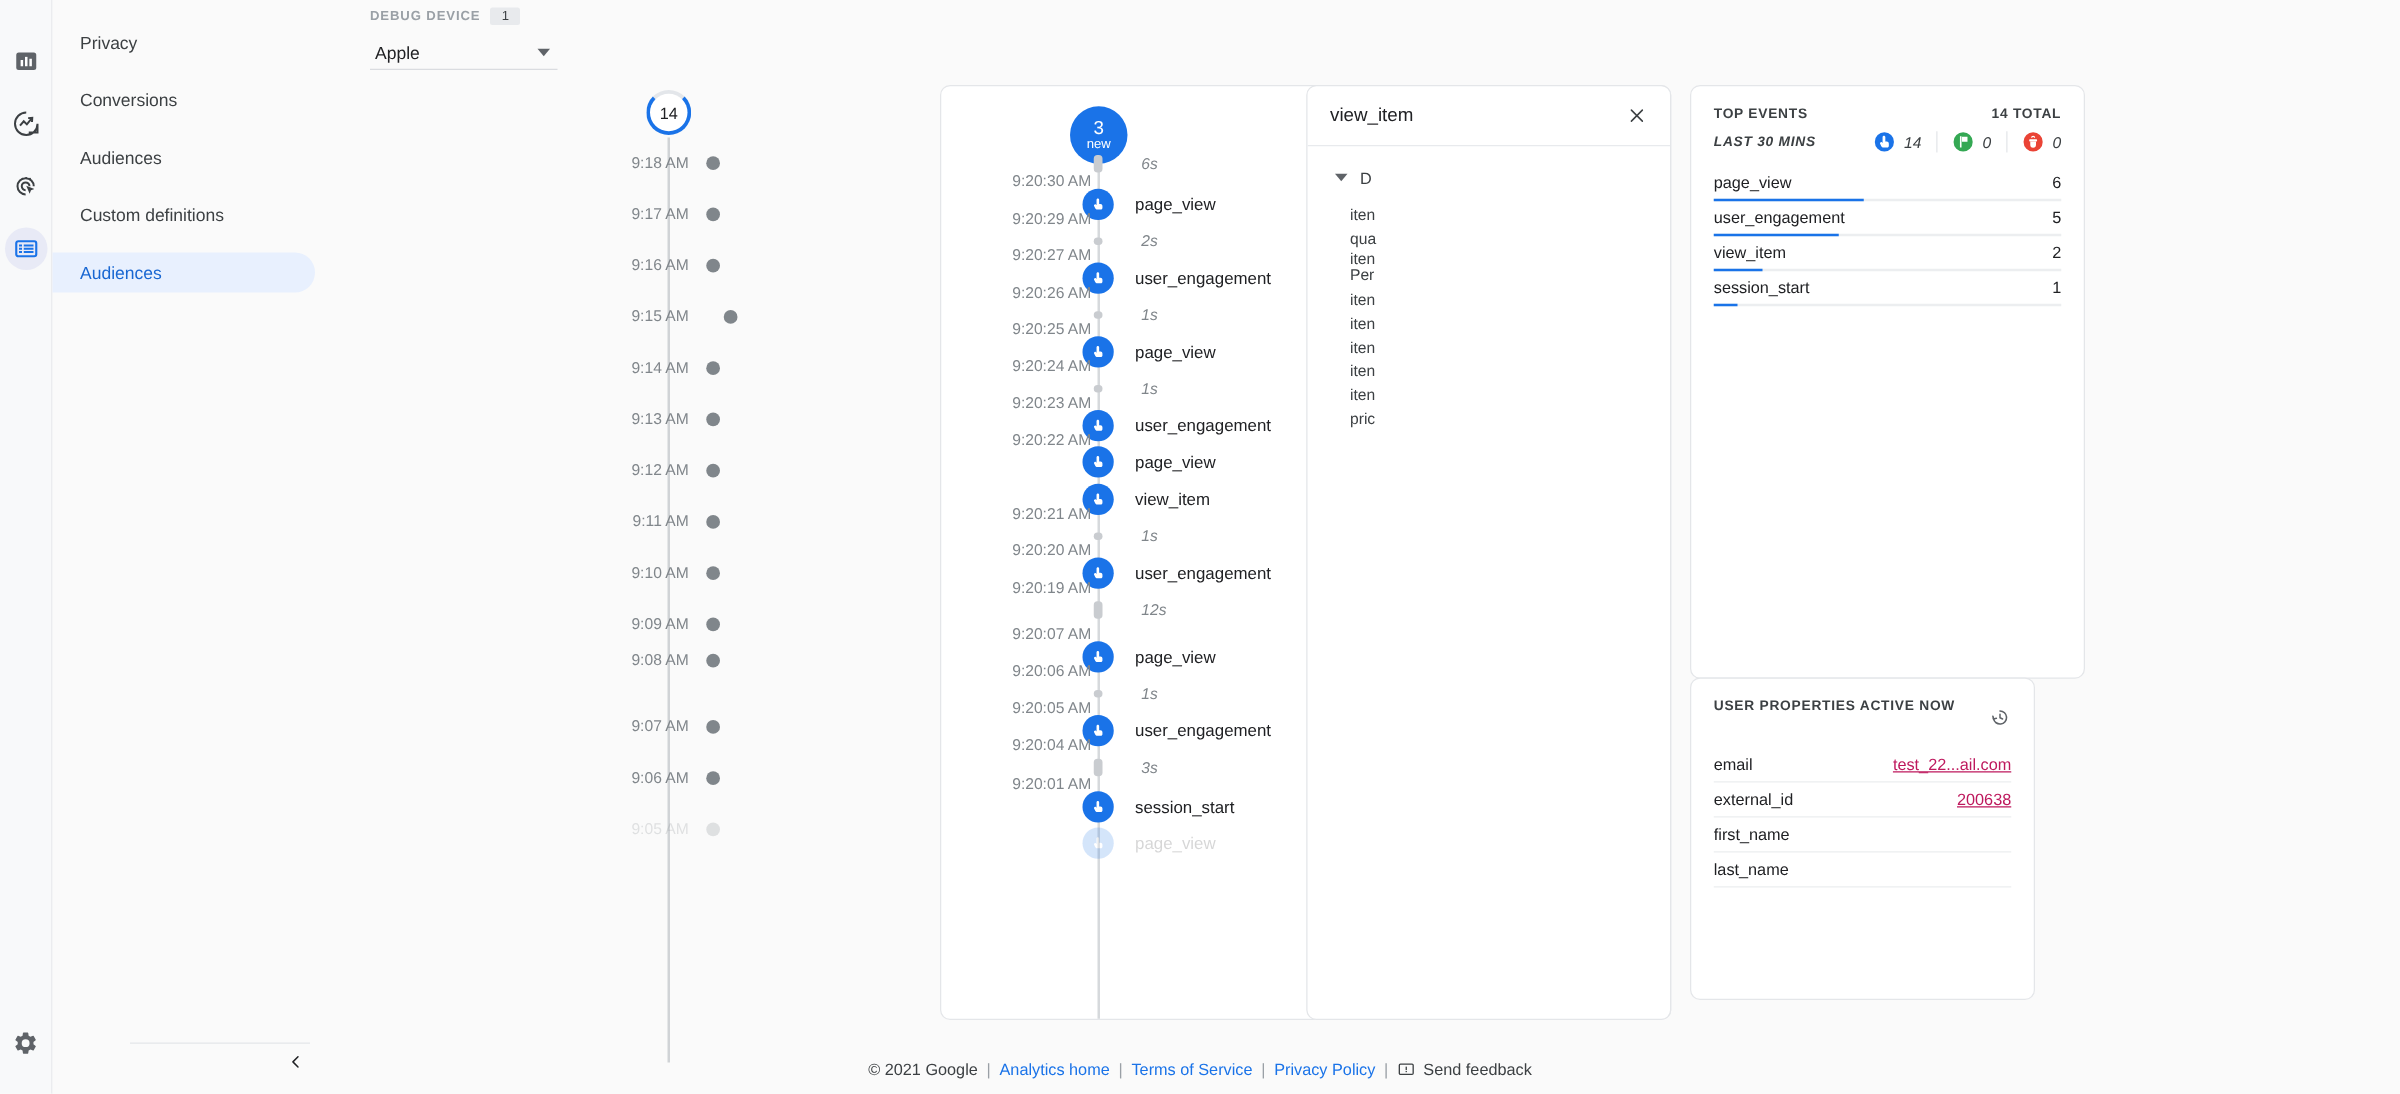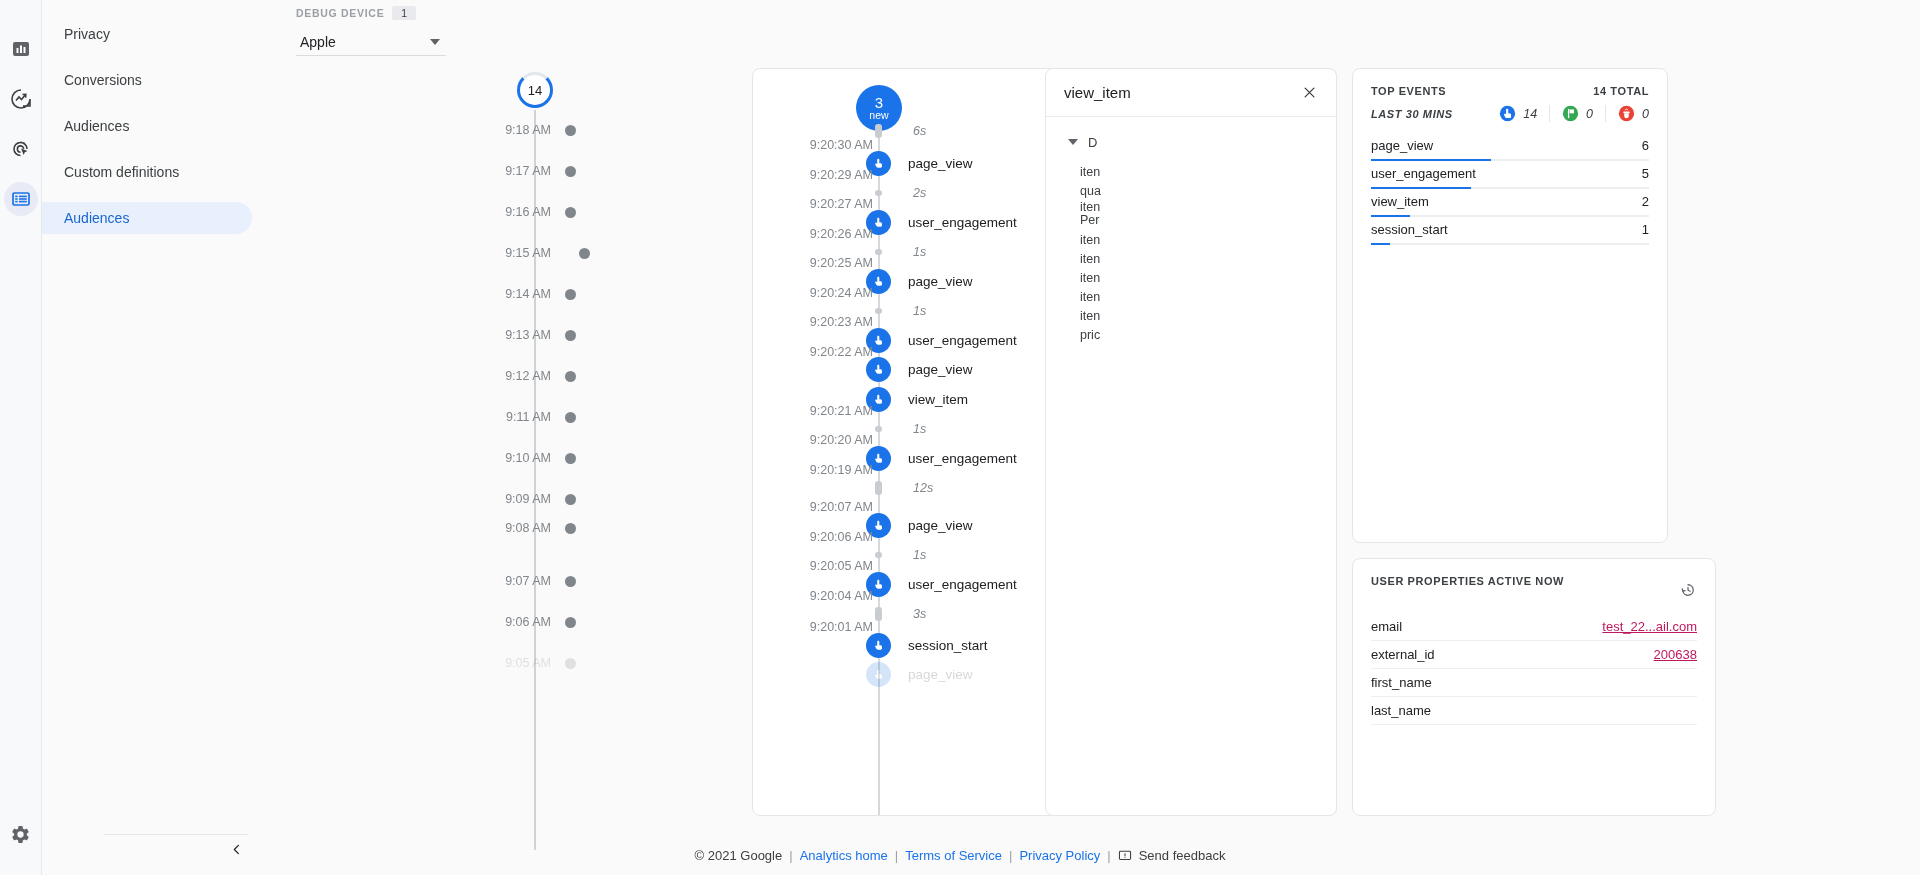--- a/index.html
+++ b/index.html
@@ -184,21 +184,21 @@
   .badge { display: flex; align-items: center; gap: 7px; padding: 0 12px; border-right: 1px solid #e4e6e9; }
   .badge:last-child { border-right: none; padding-right: 0; }
   .badge .bn { font-size: 12.5px; color: #3c4043; }
   .ev-list { margin-top: 14px; padding: 0 18px; }
   .ev-item { position: relative; height: 28px; }
   .ev-item .en { position: absolute; left: 0; top: 2px; font-size: 13px; color: #202124; }
   .ev-item .ec { position: absolute; right: 0; top: 2px; font-size: 13px; color: #202124; }
   .ev-track { position: absolute; left: 0; right: 0; bottom: 3px; height: 2px; background: #eceef0; }
   .ev-fill { position: absolute; left: 0; bottom: 3px; height: 2.5px; background: #1a73e8; }
 
-  .up-card { left: 1352px; top: 558px; width: 364px; height: 258px; }
+  .up-card { left: 1352px; top: 542px; width: 276px; height: 258px; }
   .up-head { padding: 16px 18px 0 18px; display: flex; justify-content: space-between; align-items: flex-start; }
   .up-cap { font-size: 11px; letter-spacing: .6px; color: #3c4043; font-weight: 600; }
   .up-list { margin-top: 10px; padding: 0 18px; }
   .up-row {
     height: 28px; display: flex; align-items: center; justify-content: space-between;
     border-bottom: 1px solid #eceef0; font-size: 13px; color: #202124; gap: 24px;
   }
   .up-row .uv { color: #be185d; text-decoration: underline; }
 
   

